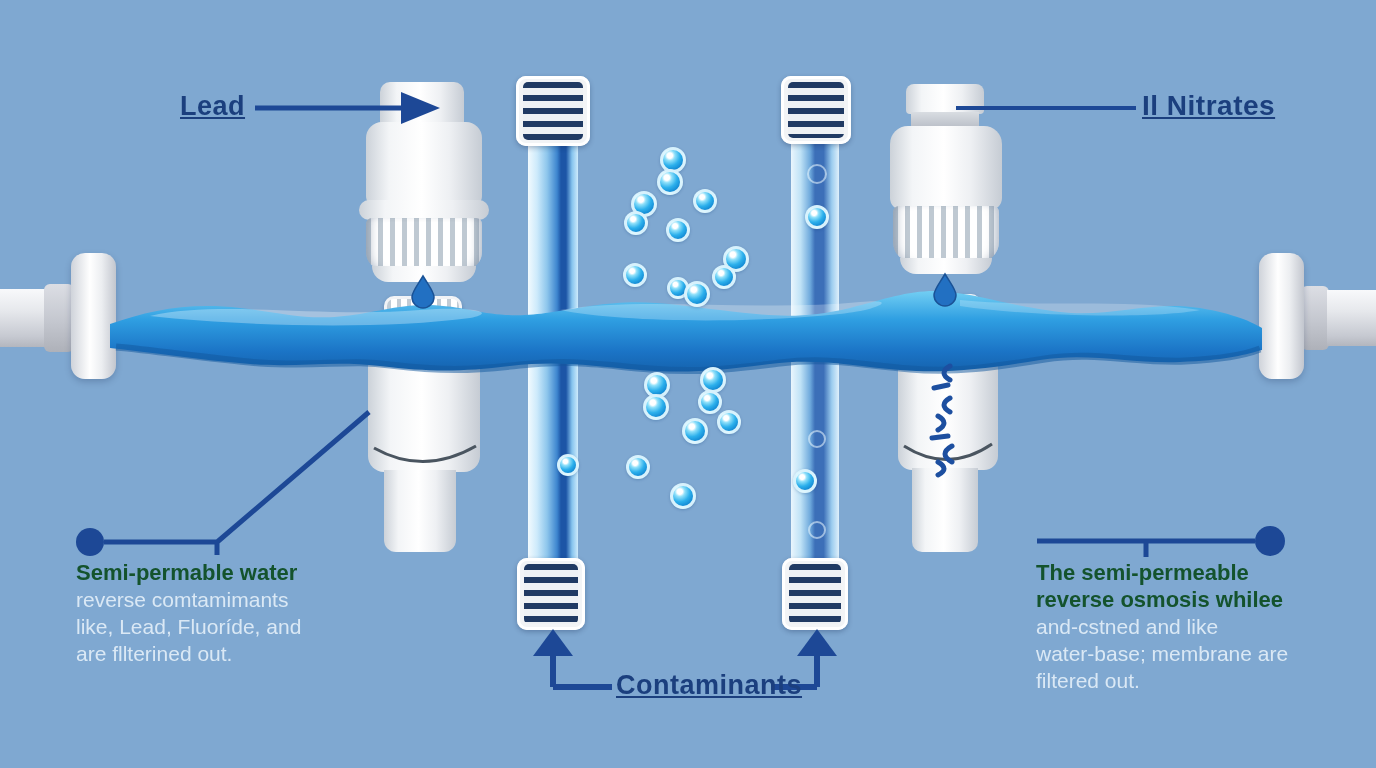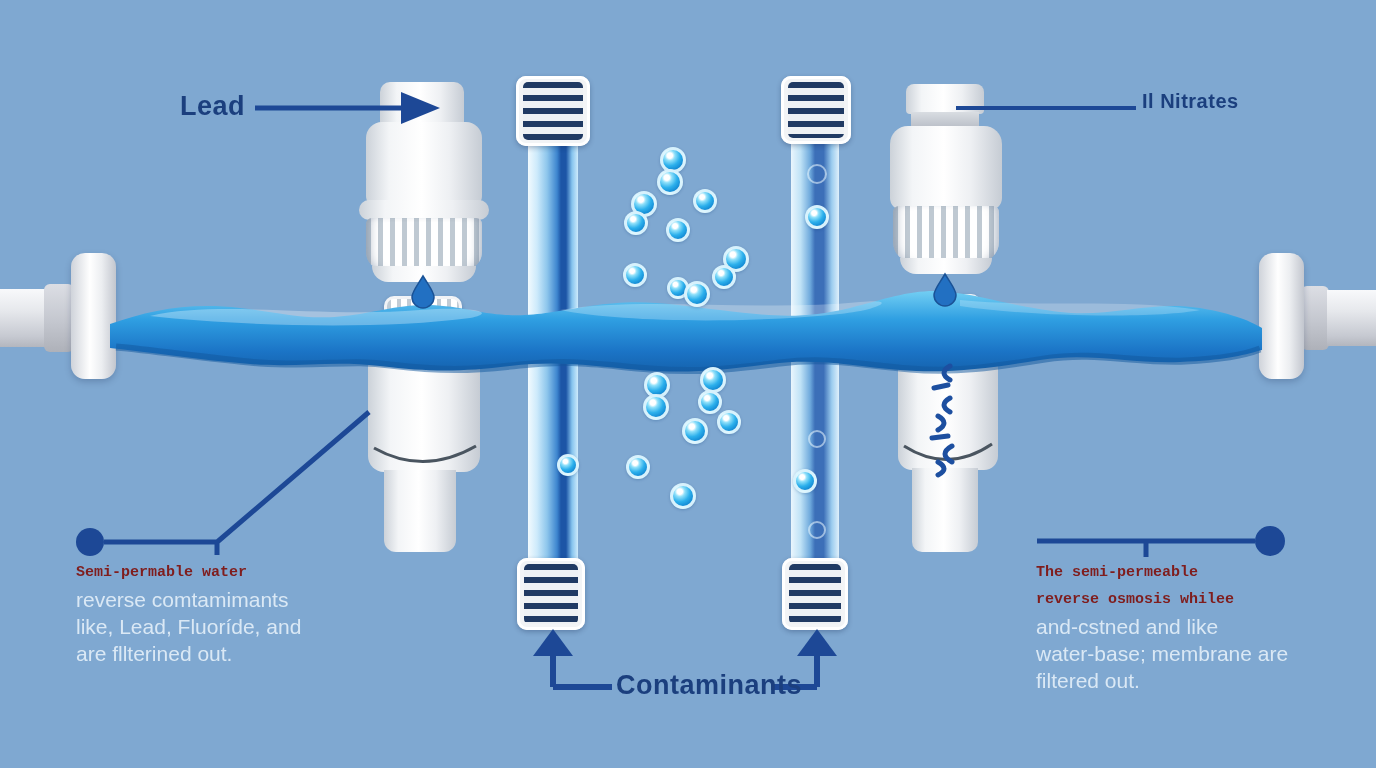--- a/index.html
+++ b/index.html
@@ -32,23 +32,23 @@
   #water-layer { position:absolute; left:0; top:0; z-index:3; pointer-events:none; }
   #bubble-layer { position:absolute; left:0; top:0; width:1376px; height:768px; z-index:4; pointer-events:none; }
   #annot-layer { position:absolute; left:0; top:0; z-index:5; pointer-events:none; }
 
   .bubble { position:absolute; border-radius:50%;
             background:radial-gradient(circle at 34% 28%, #ffffff 0 14%, #8fe0fa 26%, #2cb0ec 52%, #0e82cf 82%, #0b6db6 100%);
             border:3px solid rgba(226,247,254,.95); box-shadow:0 1px 3px rgba(10,60,120,.25); }
   .bubble.ghost { background:transparent; border:2px solid rgba(236,249,255,.55); box-shadow:none; }
 
   
-  .navy-label { position:absolute; color:#1b3f7e; font-weight:700; z-index:6; letter-spacing:.5px; }
+  .navy-label { position:absolute; color:#1b3f7e; font-weight:700; z-index:6; letter-spacing:.5px;text-decoration:underline; }
   .note { position:absolute; z-index:6; font-size:21px; line-height:27px; color:rgba(238,246,252,.82); }
-  .note .bold { font-weight:700; color:#7f1d1d; font-size:15px;font-family:Liberation Mono, monospace; }
+  .note .bold { font-weight:700; color:#14532d; font-size:22px; }
 </style>
 </head>
 <body>
 
 <div id="canvas">
 
   <div class="abs pipe-body" style="left:0;top:289;width:48px;height:58px;top:289px;"></div>
   <div class="abs pipe-collar" style="left:44px;top:284px;width:30px;height:68px;"></div>
   <div class="abs pipe-flange" style="left:71px;top:253px;width:45px;height:126px;"></div>
 
@@ -160,21 +160,21 @@
       <path fill="none" stroke-width="5" d="M1037,541 H1255 M1146,541 V557"></path>
       <circle cx="1270" cy="541" r="15" stroke="none"></circle>
       <polygon points="533,656 553,629 573,656" stroke="none"></polygon>
       <path fill="none" stroke-width="6" d="M553,654 V687 M553,687 H612"></path>
       <polygon points="797,656 817,629 837,656" stroke="none"></polygon>
       <path fill="none" stroke-width="6" d="M817,654 V687 M817,687 H771"></path>
     </g>
   </svg>
 
   <div class="navy-label" style="left:180px;top:91px;font-size:27px;">Lead</div>
-  <div class="navy-label" style="left:1142px;top:90px;font-size:20px;">Il Nitrates</div>
+  <div class="navy-label" style="left:1142px;top:90px;font-size:28px;">Il Nitrates</div>
   <div class="navy-label" style="left:616px;top:670px;font-size:27px;font-weight:600;">Contaminants</div>
 
   <div class="note" style="left:76px;top:559px;width:320px;">
     <div class="bold">Semi-permable water</div>
     <div>reverse comtamimants</div>
     <div>like, Lead, Fluoríde, and</div>
     <div>are fllterined out.</div>
   </div>
 
   <div class="note" style="left:1036px;top:559px;width:320px;">

